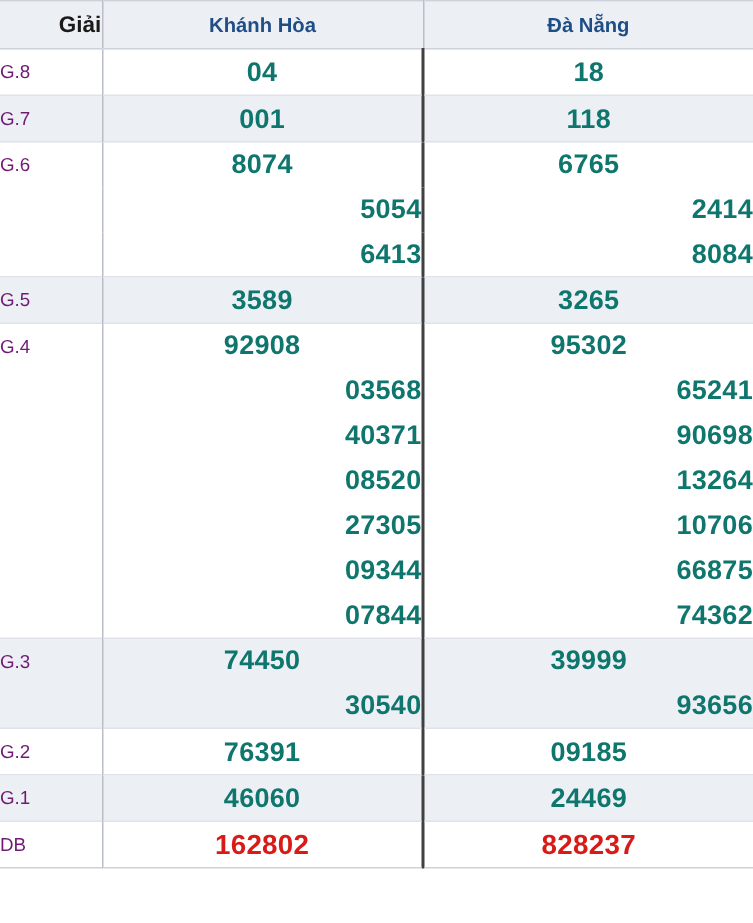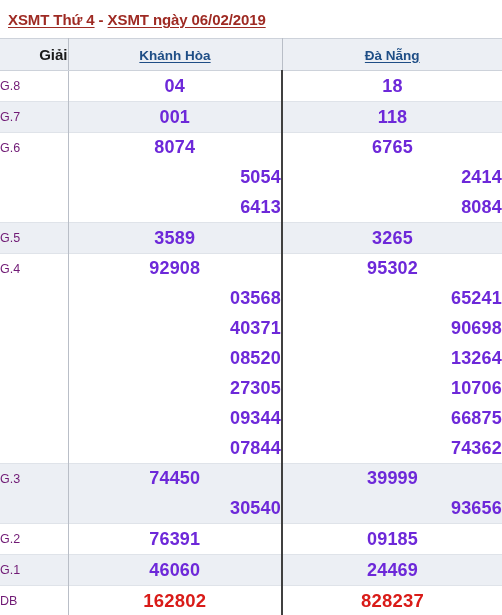--- a/index.html
+++ b/index.html
@@ -80,21 +80,20 @@
     color: #1a1a1a;
   }
   th.prov-head {
     text-align: center;
     border-left: 1px solid #b9bec7;
   }
   th.prov-head .prov-link {
     font-size: 13.5px;
     font-weight: bold;
     color: #1f4e86;
-    text-decoration: underline;
     text-underline-offset: 2px;
     cursor: pointer;
   }
 
   
   tbody tr { height: 30px; }
   tbody tr.shade { background: #eceff4; border-radius: 12px; }
   tbody tr.plain { background: #ffffff; }
 
   td.prize {
@@ -107,21 +106,21 @@
     line-height: 30px;
     border-right: 1px solid #b9bec7;
   }
   td.prize.span-top {
     vertical-align: top;
   }
   td.num {
     text-align: center;
     font-size: 18px;
     font-weight: bold;
-    color: #6d28d9;
+    color: #0f766e;
     vertical-align: middle;
     letter-spacing: 0.2px;
   }
   td.num.right-col {
     border-left: 2px solid #404040;
     margin-top: 16px;
   }
   td.num.special {
     color: #d91b18;
     font-size: 18.5px;
@@ -129,23 +128,20 @@
 
   
   tr.group-start td { border-top: 1px solid #dfe3e9; }
   tr.sub td { border-top: none; text-align: right; }
 </style>
 </head>
 <body>
 
 <div id="page">
 
-  <div class="title-bar">
-    <div class="title-text"><span class="lnk">XSMT Thứ 4</span><span class="sep"> - </span><span class="lnk">XSMT ngày 06/02/2019</span></div>
-  </div>
 
   <table class="result">
     <colgroup>
       <col class="c-prize">
       <col class="c-prov">
       <col class="c-prov2">
     </colgroup>
     <thead>
       <tr>
         <th class="prize-head">Giải</th>

